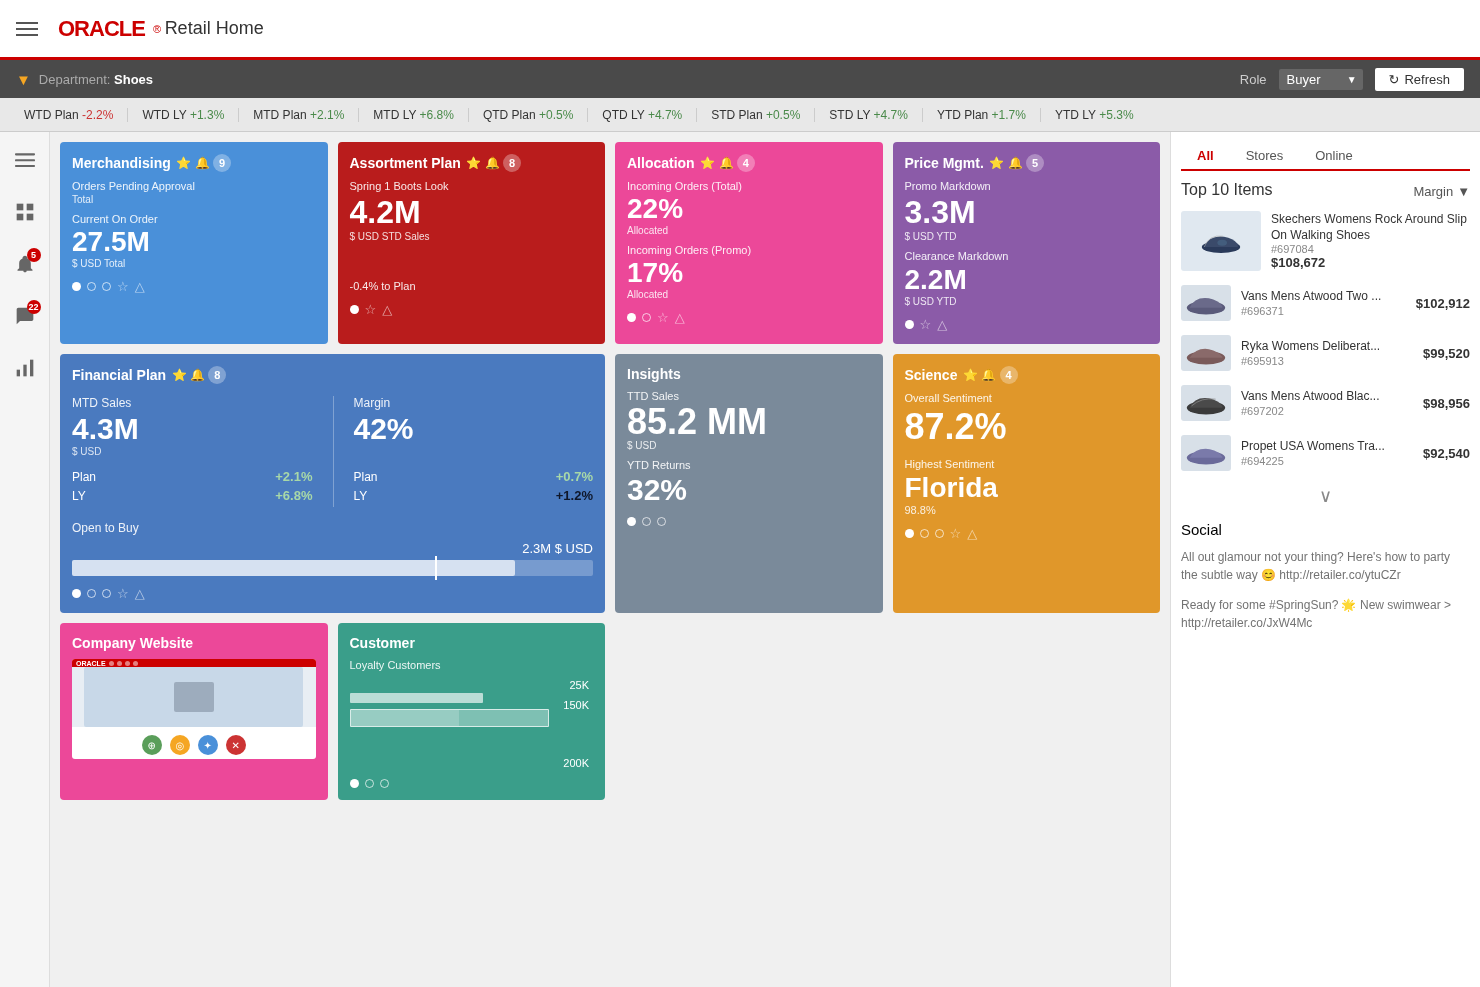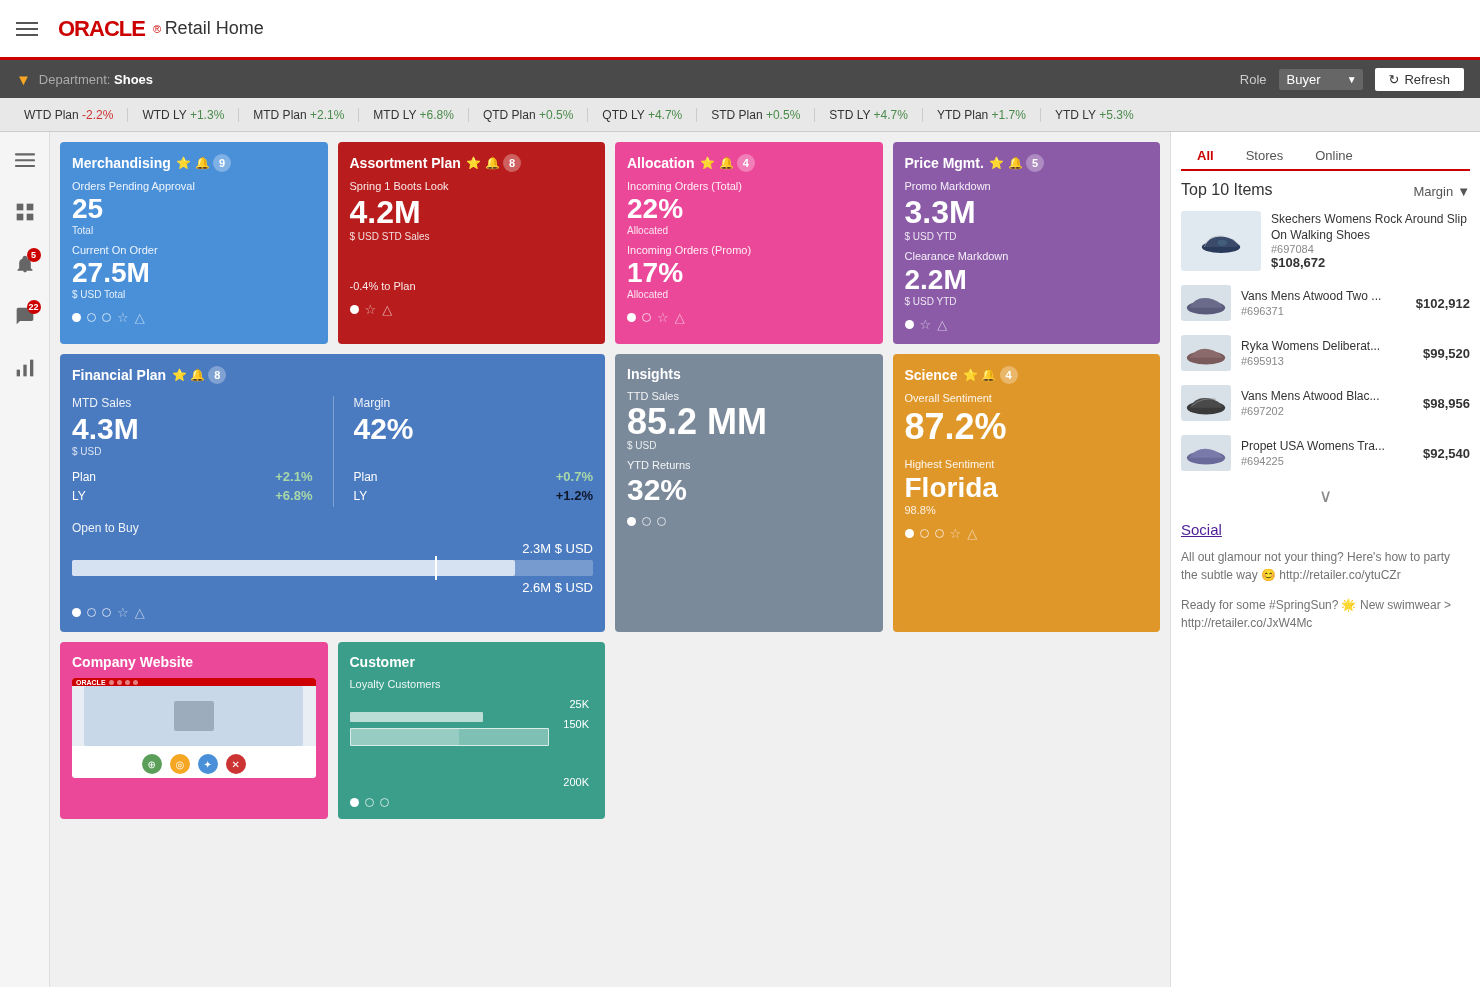--- a/index.html
+++ b/index.html
@@ -103,21 +103,21 @@
     .top-item-img { width: 55px; height: 40px; background: #e0e8f0; display: flex; align-items: center; justify-content: center; border-radius: 3px; overflow: hidden; flex-shrink: 0; }
     .top-item-img svg { width: 48px; height: 36px; }
     .top-item-info { flex: 1; }
     .top-item-name { font-size: 12px; color: #333; line-height: 1.3; }
     .top-item-sku { font-size: 11px; color: #888; }
     .top-item-price { font-size: 13px; font-weight: bold; color: #333; white-space: nowrap; }
 
     .show-more { text-align: center; color: #888; font-size: 18px; cursor: pointer; margin: 4px 0 14px; }
 
     .social-section { margin-top: 6px; }
-    .social-title { font-size: 15px; color: #4c1d95; margin-bottom: 10px; text-decoration: underline; }
+    .social-title { font-size: 15px; color: #000000; margin-bottom: 10px; }
     .social-item { font-size: 12px; color: #737373; margin-bottom: 12px; line-height: 1.5; cursor: pointer; }
     .website-preview { background: #fff; border-radius: 3px; height: 100px; margin-top: 8px; overflow: hidden; display: flex; flex-direction: column; }
     .website-header { background: #cc0000; height: 12px; display: flex; align-items: center; padding: 0 4px; gap: 3px; }
     .website-dot { width: 5px; height: 5px; border-radius: 50%; background: rgba(255,255,255,0.5); }
     .website-content { background: #e8eef4; flex: 1; display: flex; align-items: center; justify-content: center; }
     .website-icon-row { display: flex; gap: 8px; justify-content: center; margin-top: 4px; padding: 4px; }
     .w-icon { width: 20px; height: 20px; border-radius: 50%; display: flex; align-items: center; justify-content: center; font-size: 10px; }
 
     
     .science-pct { font-size: 36px; font-weight: bold; }
@@ -215,21 +215,20 @@
   </div>
 
   <div id="dashboard">
 
     <div class="card card-blue">
       <div class="card-title">
         <span>Merchandising</span>
         <span class="card-stars">⭐ 🔔 <span class="badge-count">9</span></span>
       </div>
       <div class="card-label">Orders Pending Approval</div>
-      <div class="card-value">25</div>
       <div class="card-sub">Total</div>
       <div class="card-label">Current On Order</div>
       <div class="card-value">27.5M</div>
       <div class="card-sub">$ USD Total</div>
       <div class="card-indicators">
         <span class="dot dot-fill"></span>
         <span class="dot dot-empty"></span>
         <span class="dot dot-empty"></span>
         <span class="star-ind">☆</span>
         <span class="tri-ind">△</span>
@@ -323,21 +322,20 @@
           </div>
         </div>
       </div>
       <div class="otb-section">
         <div class="otb-label">Open to Buy</div>
         <div style="text-align:right;font-size:13px;margin-bottom:4px;">2.3M $ USD</div>
         <div class="otb-bar-outer">
           <div class="otb-bar-inner" style="width:85%;"></div>
           <div class="otb-bar-marker"></div>
         </div>
-        <div style="text-align:right;font-size:13px;margin-top:4px;">2.6M $ USD</div>
       </div>
       <div class="card-indicators">
         <span class="dot dot-fill"></span>
         <span class="dot dot-empty"></span>
         <span class="dot dot-empty"></span>
         <span class="star-ind">☆</span>
         <span class="tri-ind">△</span>
       </div>
     </div>
 

